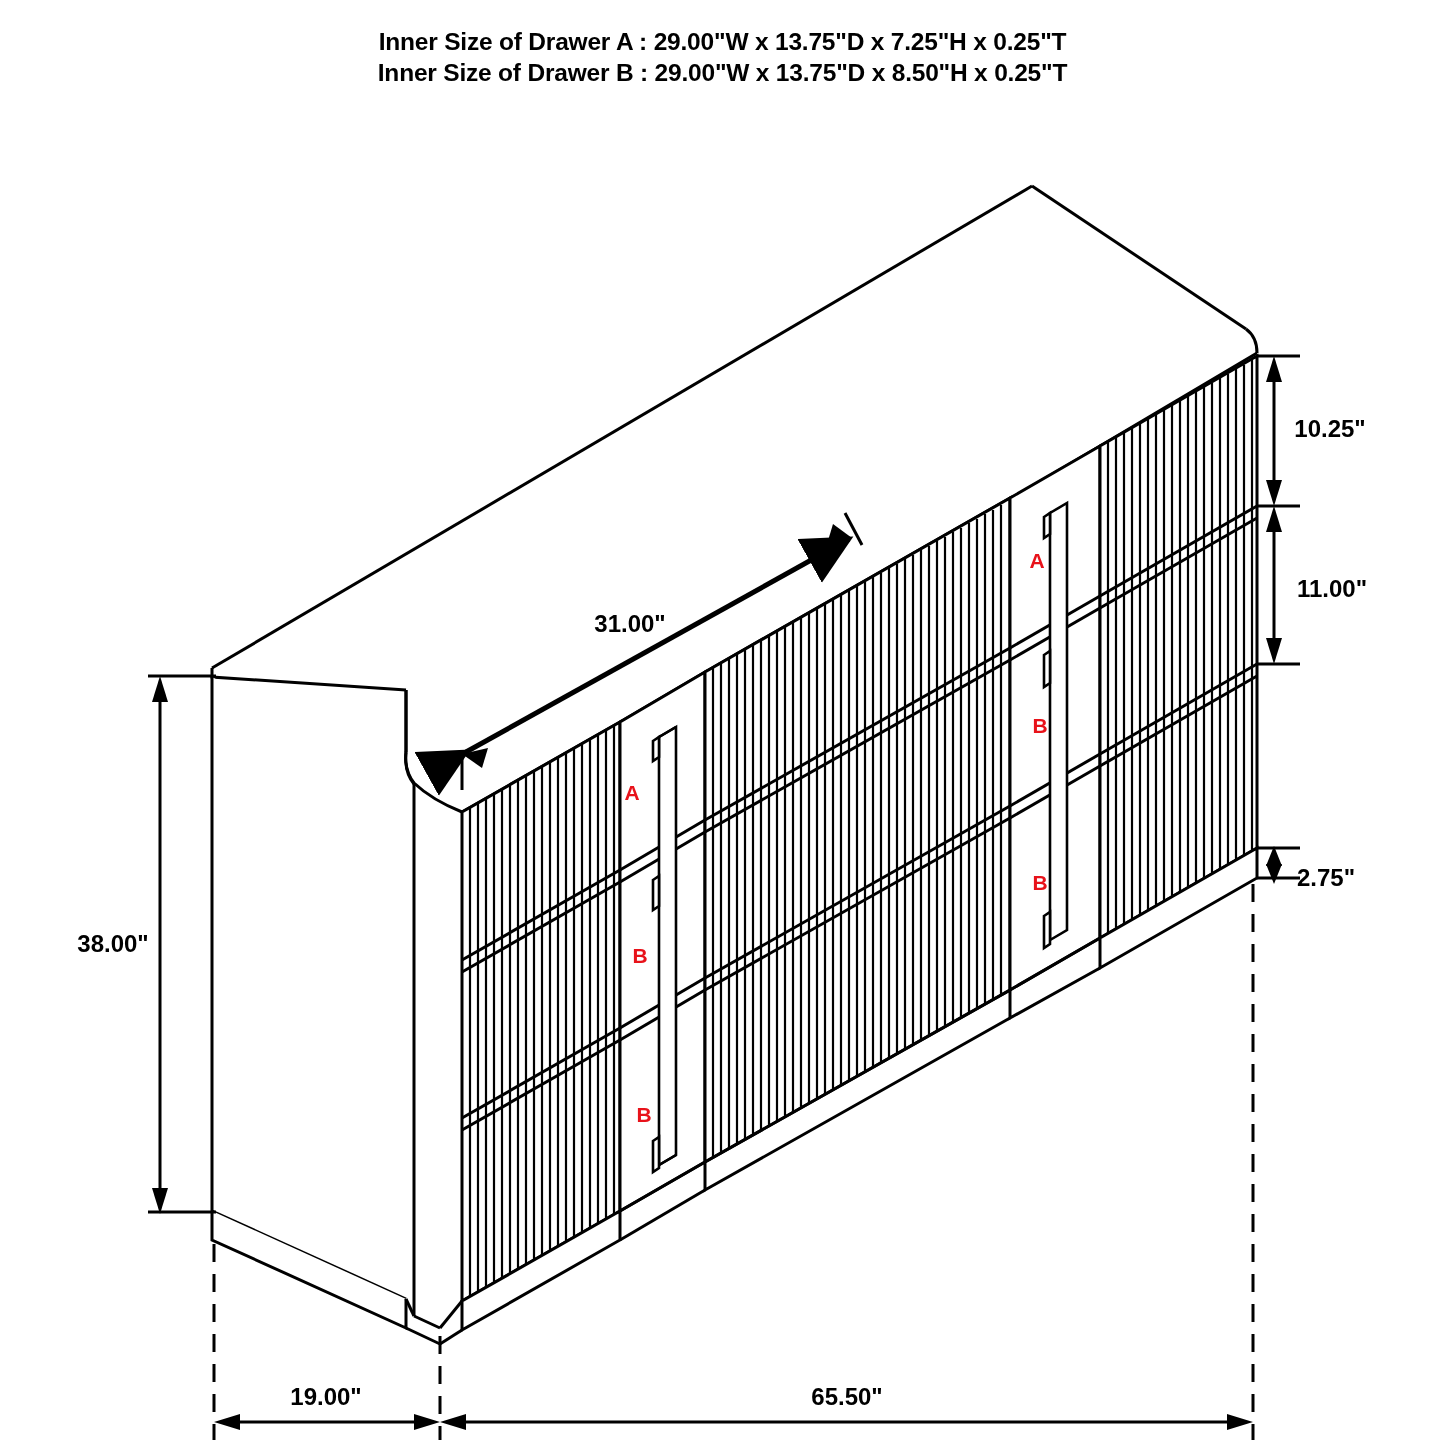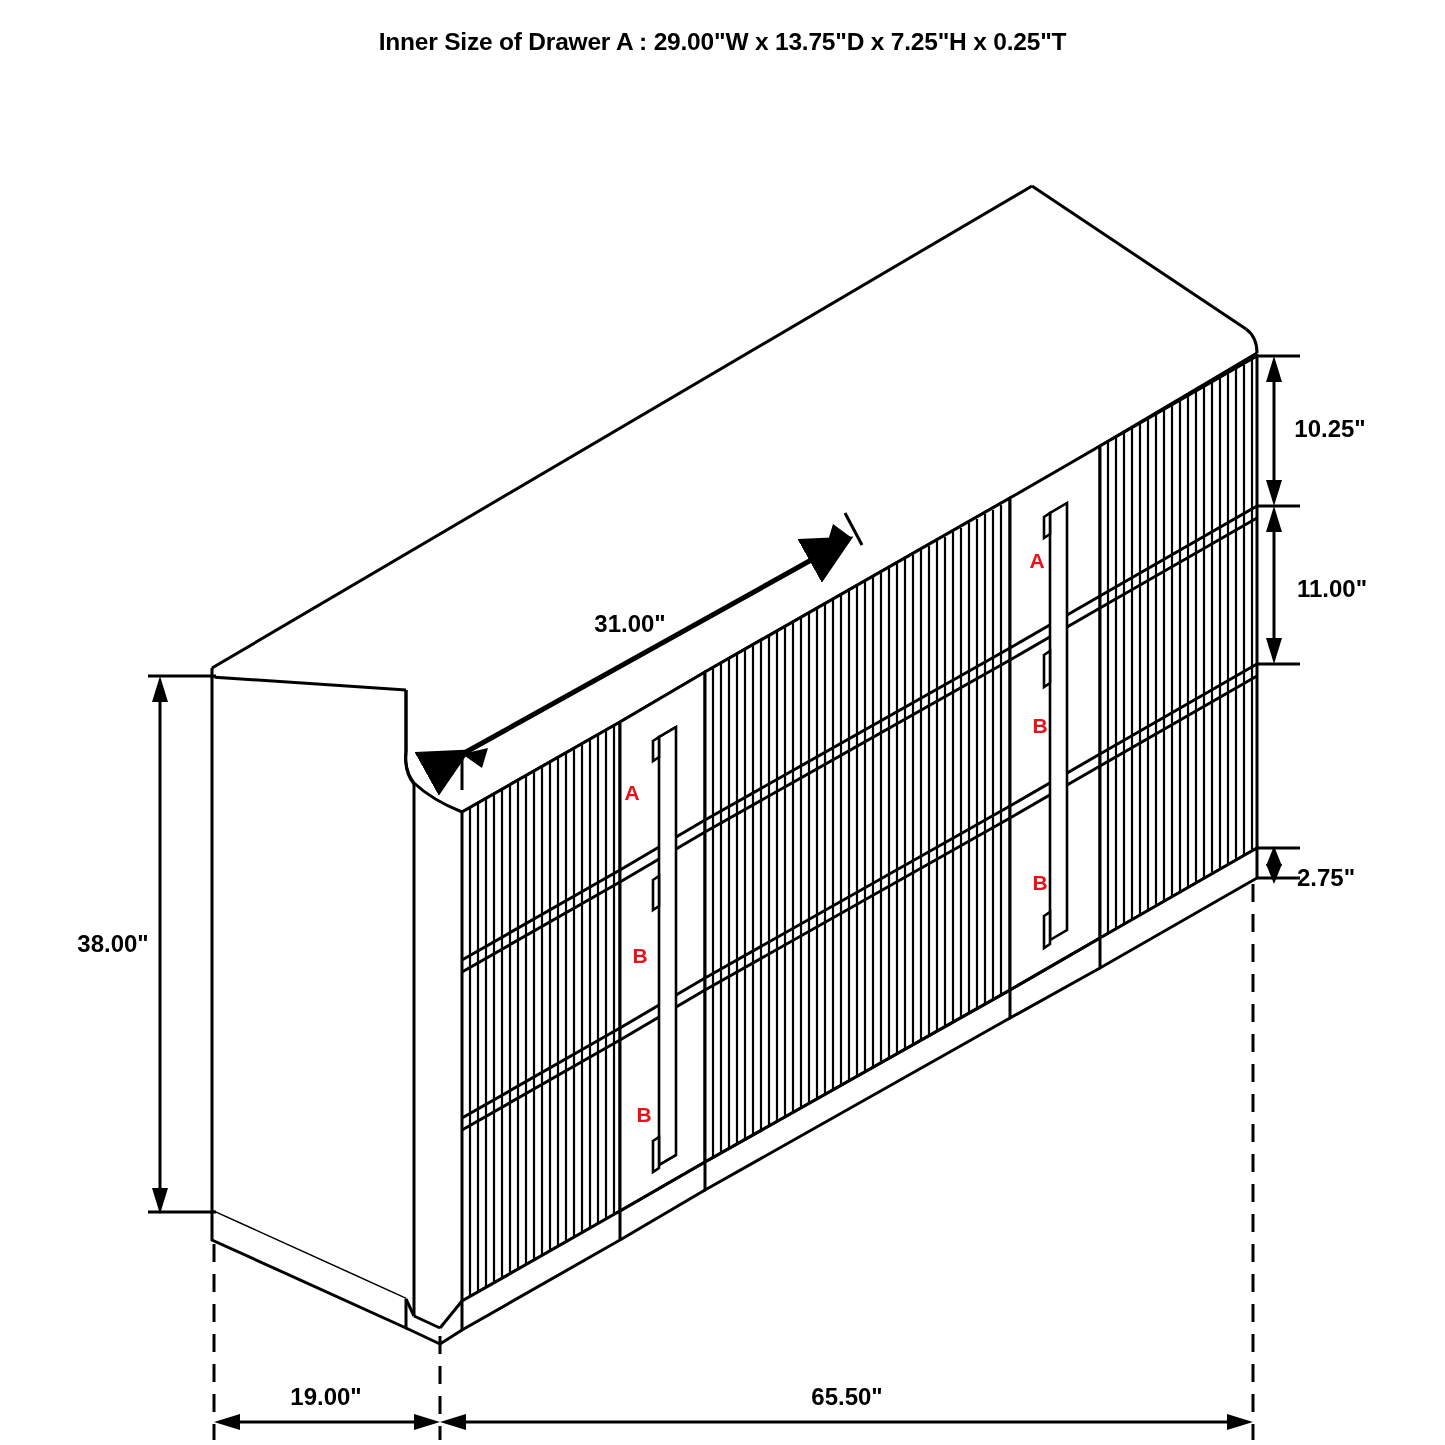--- a/index.html
+++ b/index.html
@@ -45,20 +45,21 @@
     fill: #e8121a;
   }
 </style>
 </head>
 <body>
 
 <div id="stage">
 
   <div class="notes">
     <div>Inner Size of Drawer A : 29.00"W x 13.75"D x 7.25"H x 0.25"T</div>
+    <div>Inner Size of Drawer B : 29.00"W x 13.75"D x 8.50"H x 0.25"T</div>
   </div>
 
   <svg width="1445" height="1445" viewBox="0 0 1445 1445">
 
     <g fill="#ffffff" stroke="#000000" stroke-width="3.2" stroke-linejoin="round">
 
       <path d="M 1032 186 L 1247 330 L 1254 341 L 1256 352 L 1251 798
                L 1243 800 L 463 767 L 459 760 L 460 810
                L 430 800 L 413 782 L 406 760 L 406 686
                L 212 676 L 212 667 L 1026 186 Z" fill="none" stroke="none"></path>

